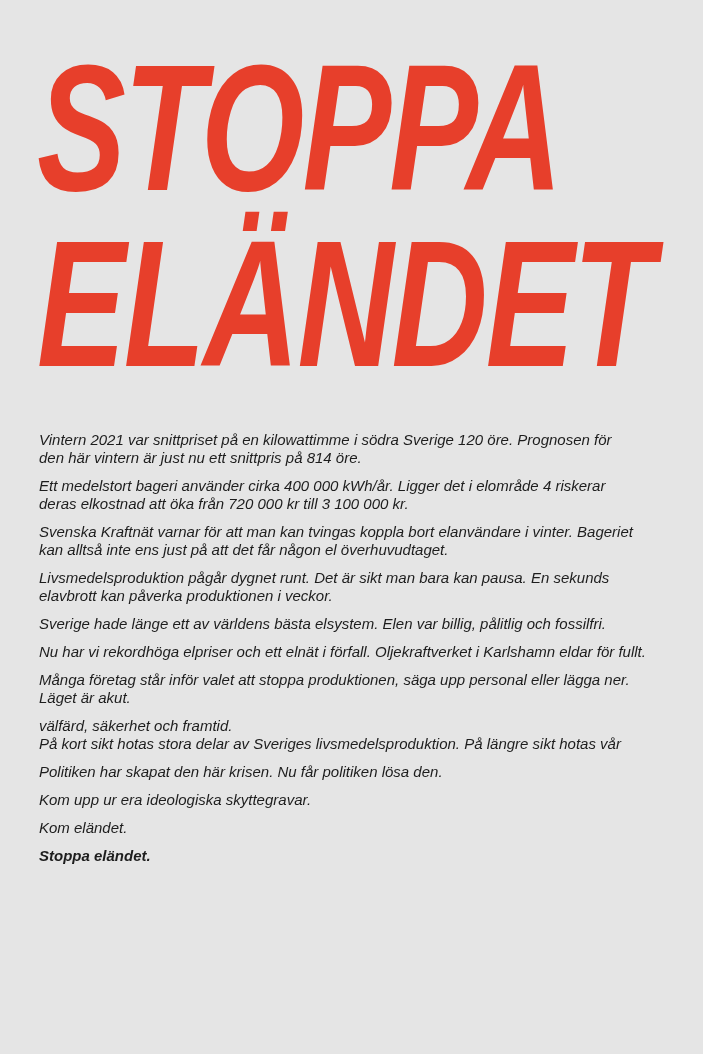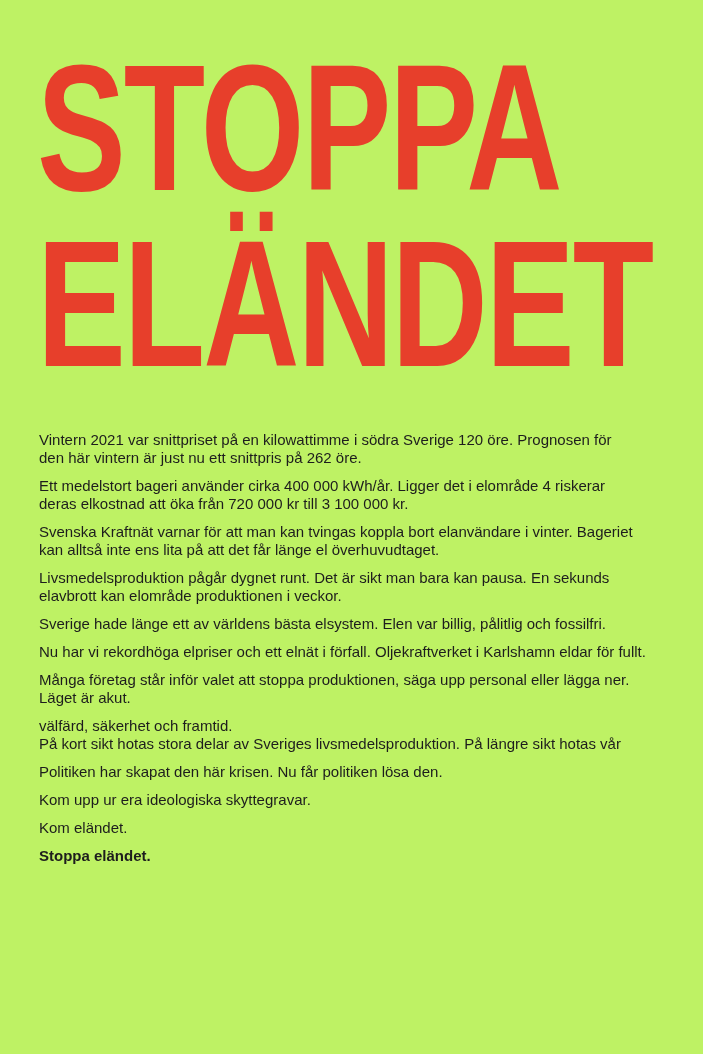--- a/index.html
+++ b/index.html
@@ -4,24 +4,25 @@
 <style>
   html, body {
     margin: 0;
     padding: 0;
     background: #ffffff;
   }
   .poster {
     position: relative;
     width: 703px;
     height: 1054px;
-    background: #bef264;
+    background: #e5e5e5;
     overflow: hidden;
     font-family: "Liberation Sans", sans-serif;
     color: #1d1d1d;
+    font-style: italic;
   }
   
   .hl {
     position: absolute;
     left: 37px;
     margin: 0;
     font-size: 180px;
     font-weight: bold;
     line-height: 180px;
     letter-spacing: -0.015em;
@@ -86,33 +87,33 @@
 <body>
 
 <div class="poster">
 
   <h1 class="hl hl1">STOPPA</h1>
   <h1 class="hl hl2">ELÄNDET</h1>
 
   <div class="body-copy" id="bodyText">
       <p>
         <span class="ln">Vintern 2021 var snittpriset på en kilowattimme i södra Sverige 120 öre. Prognosen för</span>
-        <span class="ln">den här vintern är just nu ett snittpris på 262 öre.</span>
+        <span class="ln">den här vintern är just nu ett snittpris på 814 öre.</span>
       </p>
       <p>
         <span class="ln">Ett medelstort bageri använder cirka 400 000 kWh/år. Ligger det i elområde 4 riskerar</span>
         <span class="ln">deras elkostnad att öka från 720 000 kr till 3 100 000 kr.</span>
       </p>
       <p>
         <span class="ln">Svenska Kraftnät varnar för att man kan tvingas koppla bort elanvändare i vinter. Bageriet</span>
-        <span class="ln">kan alltså inte ens lita på att det får länge el överhuvudtaget.</span>
+        <span class="ln">kan alltså inte ens just på att det får någon el överhuvudtaget.</span>
       </p>
       <p>
         <span class="ln">Livsmedelsproduktion pågår dygnet runt. Det är sikt man bara kan pausa. En sekunds</span>
-        <span class="ln">elavbrott kan elområde produktionen i veckor.</span>
+        <span class="ln">elavbrott kan påverka produktionen i veckor.</span>
       </p>
       <p>
         <span class="ln">Sverige hade länge ett av världens bästa elsystem. Elen var billig, pålitlig och fossilfri.</span>
       </p>
       <p>
         <span class="ln">Nu har vi rekordhöga elpriser och ett elnät i förfall. Oljekraftverket i Karlshamn eldar för fullt.</span>
       </p>
       <p>
         <span class="ln">Många företag står inför valet att stoppa produktionen, säga upp personal eller lägga ner.</span>
         <span class="ln">Läget är akut.</span>

